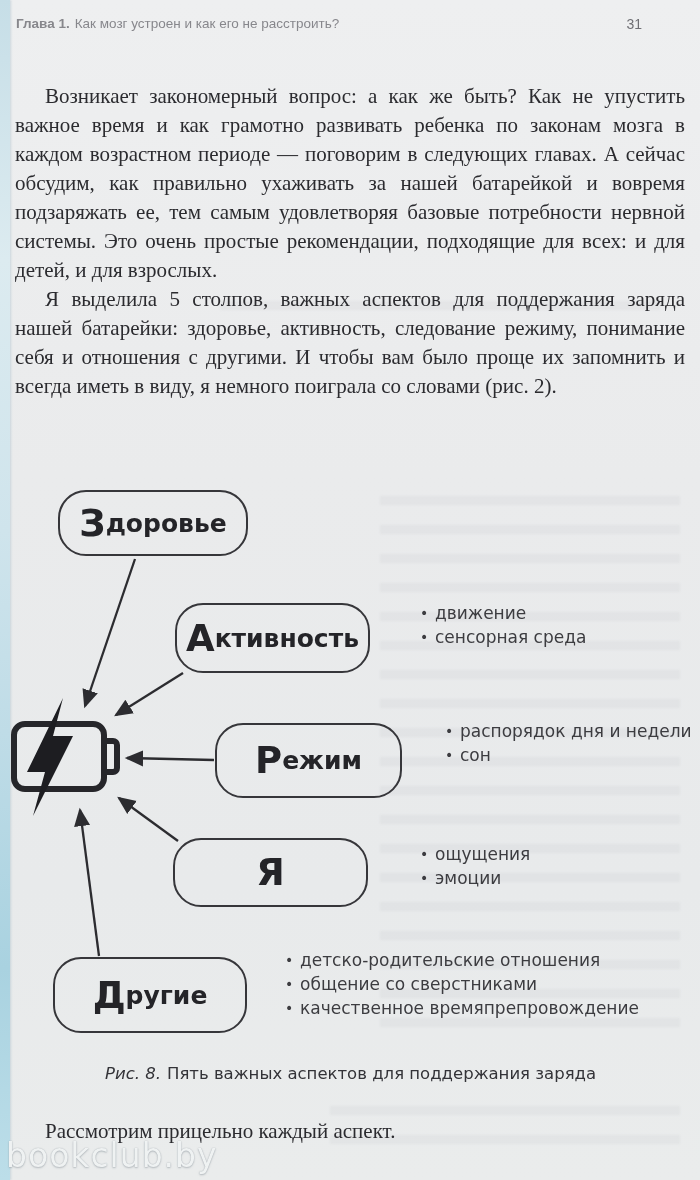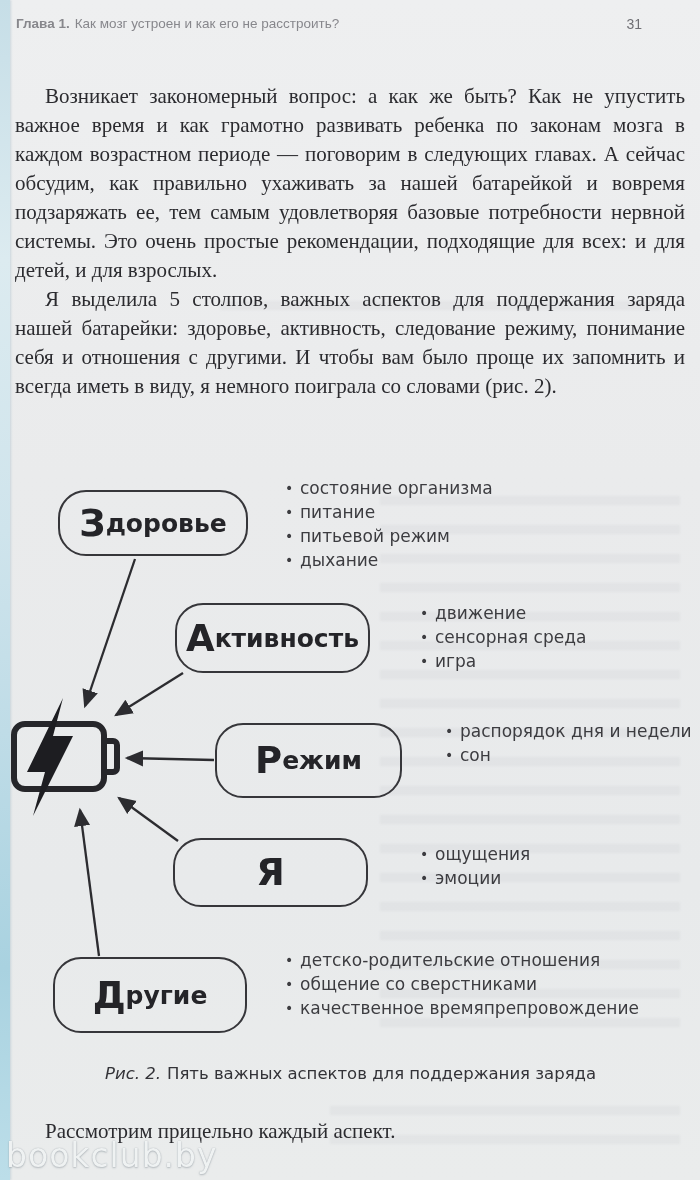--- a/index.html
+++ b/index.html
@@ -150,48 +150,41 @@
     </div>
     <div class="node n-ya">
       <span class="cap">Я</span>
         <span class="rest"></span>
     </div>
     <div class="node n-drugie">
       <span class="cap">Д</span>
         <span class="rest">ругие</span>
     </div>
 
-    <ul class="bullets b1">
-      <li>состояние организма</li>
-      <li>питание</li>
-      <li>питьевой режим</li>
-      <li>дыхание</li>
-    </ul>
     <ul class="bullets b2">
       <li>движение</li>
       <li>сенсорная среда</li>
-      <li>игра</li>
     </ul>
     <ul class="bullets b3">
       <li>распорядок дня и недели</li>
       <li>сон</li>
     </ul>
     <ul class="bullets b4">
       <li>ощущения</li>
       <li>эмоции</li>
     </ul>
     <ul class="bullets b5">
       <li>детско-родительские отношения</li>
       <li>общение со сверстниками</li>
       <li>качественное времяпрепровождение</li>
     </ul>
   </div>
 
   <div class="caption">
-    <span class="cap-label">Рис. 2.</span><span class="cap-text">Пять важных аспектов для поддержания заряда</span>
+    <span class="cap-label">Рис. 8.</span><span class="cap-text">Пять важных аспектов для поддержания заряда</span>
   </div>
 
   <div class="closing">
     <p>Рассмотрим прицельно каждый аспект.</p>
   </div>
 
   <div class="watermark">bookclub.by</div>
 </div>
 
 </body></html>

